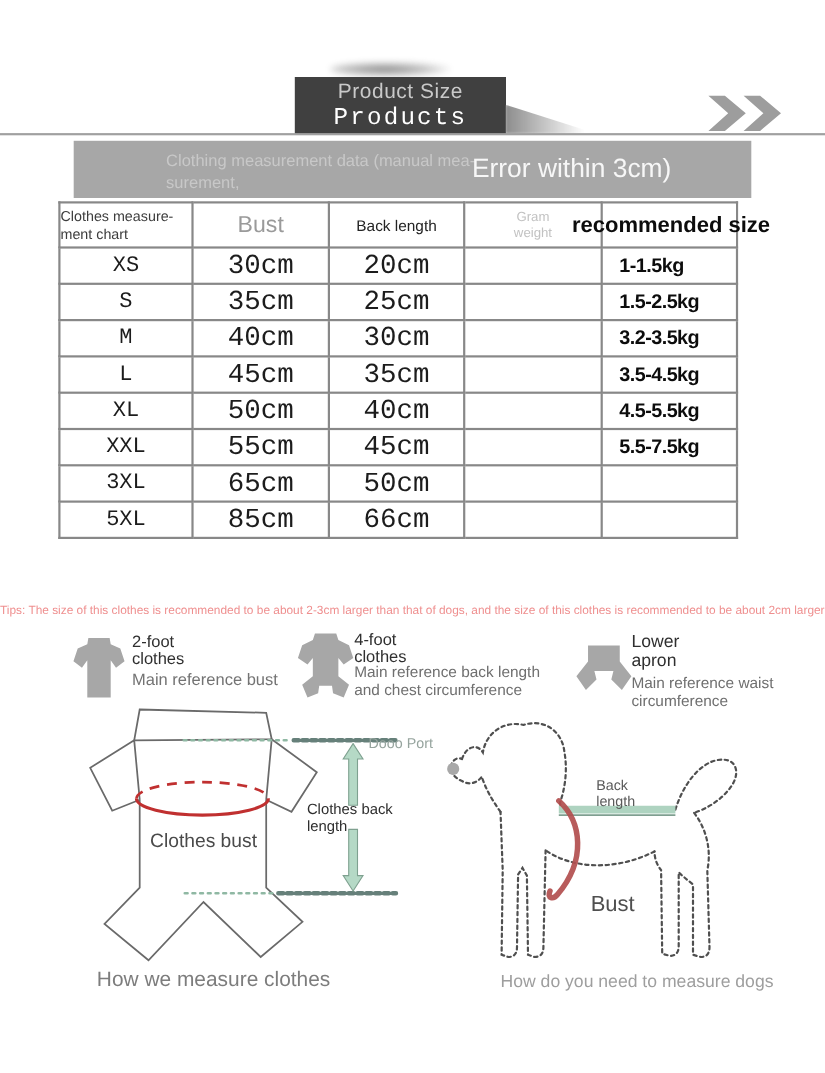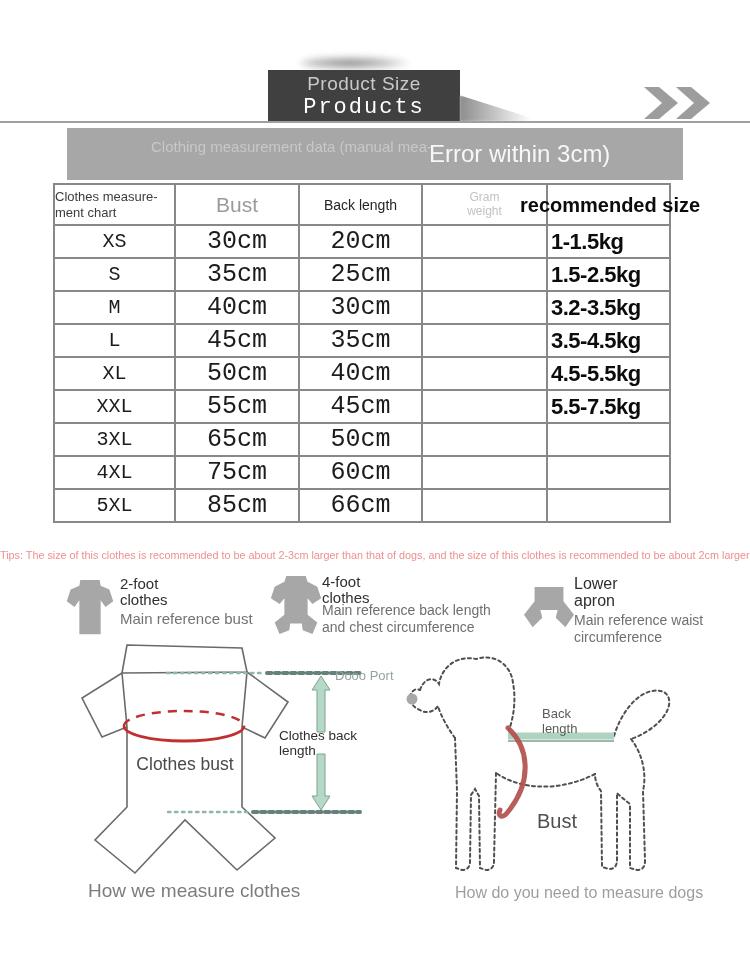--- a/index.html
+++ b/index.html
@@ -35,22 +35,22 @@
   .th-chart span{display:block;}
   .th-bust{font-size:21px;color:#9a9a9a;text-align:center;}
   .th-back{font-size:14px;color:#242424;text-align:center;font-weight:600;}
   .th-weight{font-size:12px;color:#c2c2c2;text-align:center;line-height:1.15;}
   .th-weight span{display:block;}
   .th-rec{position:relative;}
   .th-rec span{position:absolute;left:-28px;top:50%;transform:translateY(-50%);
                font-size:20px;font-weight:bold;color:#0c0c0c;white-space:nowrap;}
   td.c-size{font-family:"Liberation Mono",monospace;font-size:20px;color:#1c1c1c;text-align:center;}
   td.c-cm{font-family:"Liberation Mono",monospace;font-size:25px;color:#1c1c1c;text-align:center;}
-  td.c-rec{font-family:"Liberation Sans",sans-serif;font-size:22px;font-weight:bold;color:#0c0c0c;
-           text-align:left;padding-left:3px;letter-spacing:-0.5px;white-space:nowrap;}
+  td.c-rec{font-family:"Liberation Sans",sans-serif;font-size:18px;font-weight:bold;color:#0c0c0c;
+           text-align:left;padding-left:15px;letter-spacing:-0.5px;white-space:nowrap;}
 
   
   .tips{left:0;top:549px;width:750px;text-align:center;font-size:10.8px;color:#ef8f8f;white-space:nowrap;}
 
   
   .leg-title{font-size:15px;color:#2f2f2f;line-height:1.05;}
   .leg-title span{display:block;}
   .leg-desc{font-size:14px;line-height:1.25;margin-top:2px;}
   .desc-light{color:#737373;font-size:15px;}
   .desc-mid{color:#6f6f6f;}
@@ -73,20 +73,21 @@
   <div class="abs banner-shadow"></div>
   <svg class="abs chevrons" width="74" height="36" viewBox="0 0 74 36">
     <path d="M2,2 L17,2 L36,18 L17,34 L2,34 L20,18 Z" fill="#9d9d9d"></path>
     <path d="M34,2 L49,2 L68,18 L49,34 L34,34 L52,18 Z" fill="#9d9d9d"></path>
   </svg>
   <div class="abs topline"></div>
 
   <div class="abs note">
     <div class="note-left">
       <span>Clothing measurement data (manual mea-</span>
+      <span>surement,</span>
     </div>
     <div class="note-right">Error within 3cm)</div>
   </div>
 
   <table class="size-table">
     <colgroup>
         <col style="width:121px">
         <col style="width:124px">
         <col style="width:123px">
         <col style="width:125px">
@@ -151,27 +152,20 @@
       <td class="c-rec">5.5-7.5kg</td>
     </tr>
     <tr>
       <td class="c-size">3XL</td>
       <td class="c-cm">65cm</td>
       <td class="c-cm">50cm</td>
       <td></td>
       <td class="c-rec"></td>
     </tr>
     <tr>
-      <td class="c-size">4XL</td>
-      <td class="c-cm">75cm</td>
-      <td class="c-cm">60cm</td>
-      <td></td>
-      <td class="c-rec"></td>
-    </tr>
-    <tr>
       <td class="c-size">5XL</td>
       <td class="c-cm">85cm</td>
       <td class="c-cm">66cm</td>
       <td></td>
       <td class="c-rec"></td>
     </tr>
   </tbody>
     </table>
 
   <div class="abs tips">Tips: The size of this clothes is recommended to be about 2-3cm larger than that of dogs, and the size of this clothes is recommended to be about 2cm larger than that of dogs.</div>

